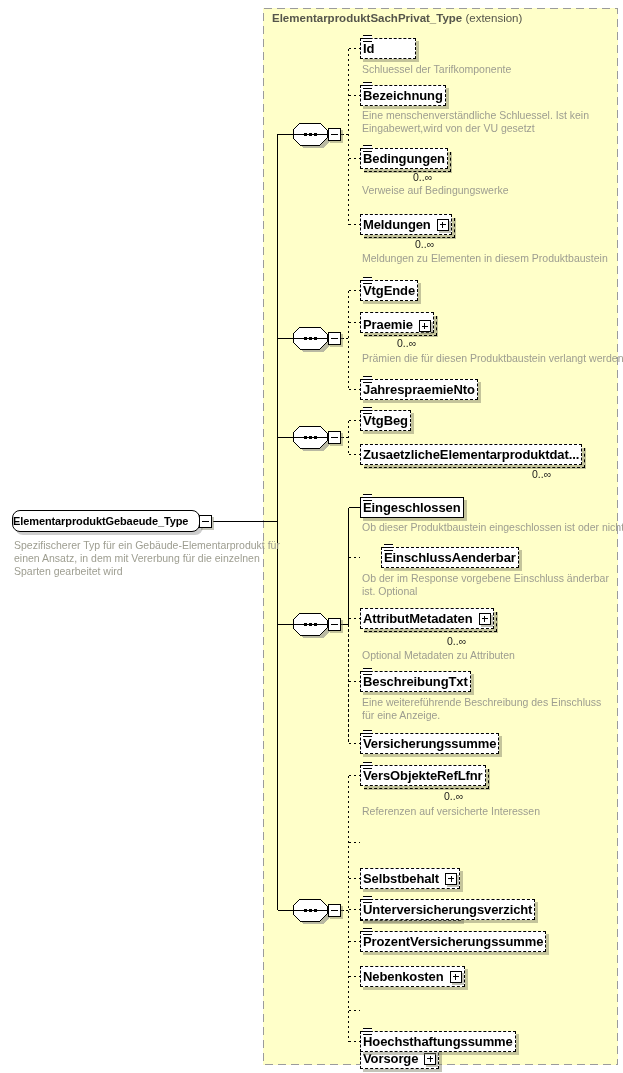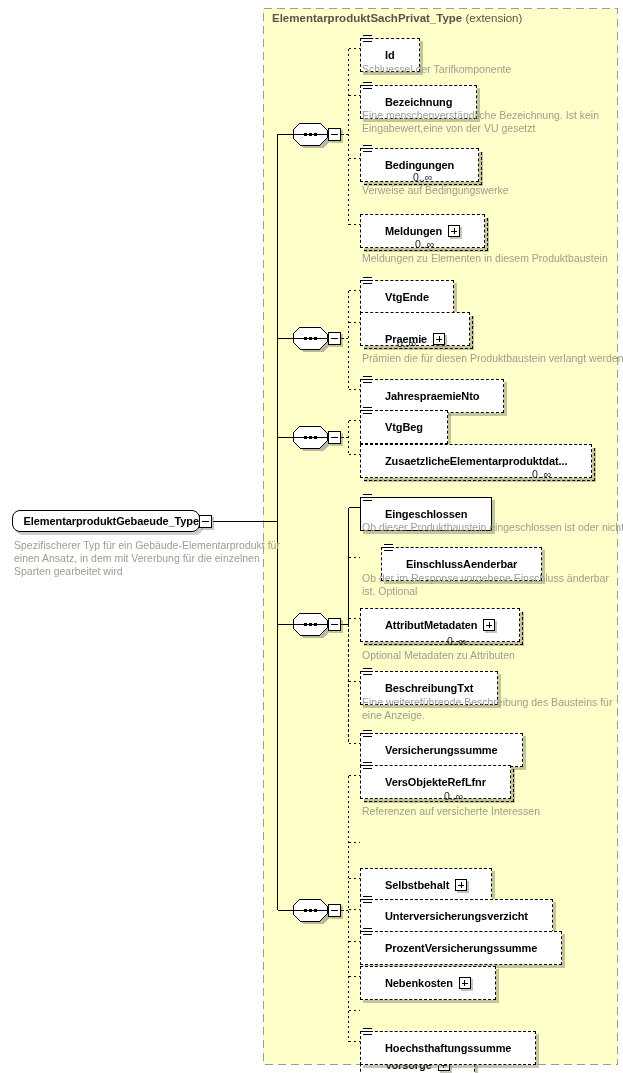--- a/index.html
+++ b/index.html
@@ -3,23 +3,23 @@
 <meta charset="utf-8">
 <style>
   html,body{margin:0;padding:0;background:#fff;}
   .canvas{position:relative;width:623px;height:1073px;background:#ffffff;overflow:hidden;
           font-family:"Liberation Sans",sans-serif;}
   .ext-container{position:absolute;left:263px;top:8px;width:355px;height:1057px;background:#ffffc9;}
   .lines{position:absolute;left:0;top:0;width:623px;height:1073px;pointer-events:none;}
   .ext-title{position:absolute;left:272px;top:12px;font-size:11.5px;font-weight:bold;color:#55554b;white-space:nowrap;}
   .ext-title .suffix{font-weight:normal;}
 
-  .node{position:absolute;height:34px;display:inline-flex;align-items:center;box-sizing:border-box;
-        background:#fff;border:1px dashed #000;padding:0 24px;
-        font-size:11px;font-weight:bold;letter-spacing:-0.1px;color:#000;white-space:nowrap;
+  .node{position:absolute;height:21px;display:inline-flex;align-items:center;box-sizing:border-box;
+        background:#fff;border:1px dashed #000;padding:0 2px;
+        font-size:13px;font-weight:bold;letter-spacing:-0.1px;color:#000;white-space:nowrap;
         box-shadow:3px 3px 0 rgba(125,125,100,.45);}
   .node.solid{border-style:solid;}
   .node.multi{box-shadow:4px 4px 0 rgba(125,125,100,.45);}
   .node.multi::after{content:"";position:absolute;left:3px;top:3px;right:-4px;bottom:-4px;
         border-right:1px dashed #000;border-bottom:1px dashed #000;pointer-events:none;}
   .eicon{position:absolute;left:2px;top:-4px;width:9px;height:7px;background-color:#fff;
         background-image:linear-gradient(to bottom,#000 0,#000 1px,transparent 1px,transparent 3px,
         #000 3px,#000 4px,transparent 4px,transparent 6px,#000 6px,#000 7px);}
   .plus{position:relative;width:12px;height:12px;border:1px solid #000;background:#fff;margin-left:6px;
         box-shadow:2px 2px 0 rgba(125,125,100,.45);flex:0 0 auto;box-sizing:border-box;}
@@ -27,21 +27,21 @@
   .plus::after{content:"";position:absolute;top:2px;bottom:2px;left:50%;margin-left:-0.5px;width:1px;background:#000;}
   .toggle{position:absolute;width:13px;height:13px;border:1px solid #000;background:#fff;box-sizing:border-box;
         box-shadow:2px 2px 0 rgba(125,125,100,.45);}
   .toggle::before{content:"";position:absolute;left:2px;right:2px;top:50%;margin-top:-0.5px;height:1px;background:#000;}
   .note{position:absolute;font-size:10.5px;line-height:13px;color:#9d9d90;}
   .note.nowrap{white-space:nowrap;}
   .occurs{position:absolute;font-size:10.5px;color:#1a1a1a;white-space:nowrap;}
   .seq{position:absolute;width:56px;height:28px;}
   .seq .toggle{left:37px;top:7.5px;}
   .rootnode{position:absolute;left:12px;top:510px;width:188px;height:22px;box-sizing:border-box;
-        border:1px solid #000;border-radius:8px;background:#fff;display:flex;align-items:center;justify-content:flex-end;
+        border:1px solid #000;border-radius:8px;background:#fff;display:flex;align-items:center;justify-content:flex-start;
         font-size:11px;font-weight:bold;letter-spacing:-0.1px;box-shadow:3px 3px 0 #cdcdcd;}
   .rootnode .toggle{right:-13px;top:4px;}
 </style>
 </head>
 <body>
 
 <div class="canvas">
 
   <div class="ext-container"></div>
 
@@ -164,21 +164,21 @@
   <div class="node" style="left:360px;top:38px;min-width:56px;">
       <span class="eicon"></span>
       <span>Id</span>
     </div>
   <div class="note nowrap" style="left:362px;top:63px;">Schluessel der Tarifkomponente</div>
 
   <div class="node" style="left:360px;top:85px;">
       <span class="eicon"></span>
       <span>Bezeichnung</span>
     </div>
-  <div class="note" style="left:362px;top:109px;width:238px;">Eine menschenverständliche Bezeichnung. Ist kein Eingabewert,eine von der VU gesetzt</div>
+  <div class="note" style="left:362px;top:109px;width:238px;">Eine menschenverständliche Schluessel. Ist kein Eingabewert,wird von der VU gesetzt</div>
 
   <div class="node multi" style="left:360px;top:148px;text-align:center;">
       <span class="eicon"></span>
       <span>Bedingungen</span>
     </div>
   <div class="occurs" style="left:413px;top:171px;">0..∞</div>
   <div class="note nowrap" style="left:362px;top:184px;">Verweise auf Bedingungswerke</div>
 
   <div class="node multi" style="left:360px;top:214px;">
       <span>Meldungen</span>
@@ -230,21 +230,21 @@
       <span>AttributMetadaten</span>
       <span class="plus"></span>
     </div>
   <div class="occurs" style="left:447px;top:635px;">0..∞</div>
   <div class="note nowrap" style="left:362px;top:649px;">Optional Metadaten zu Attributen</div>
 
   <div class="node" style="left:360px;top:671px;">
       <span class="eicon"></span>
       <span>BeschreibungTxt</span>
     </div>
-  <div class="note" style="left:362px;top:696px;width:252px;">Eine weitereführende Beschreibung des Bausteins für eine Anzeige.</div>
+  <div class="note" style="left:362px;top:696px;width:252px;">Eine weitereführende Beschreibung des Einschluss für eine Anzeige.</div>
 
   <div class="node" style="left:360px;top:733px;">
       <span class="eicon"></span>
       <span>Versicherungssumme</span>
     </div>
 
   <div class="node multi" style="left:360px;top:765px;">
       <span class="eicon"></span>
       <span>VersObjekteRefLfnr</span>
     </div>

